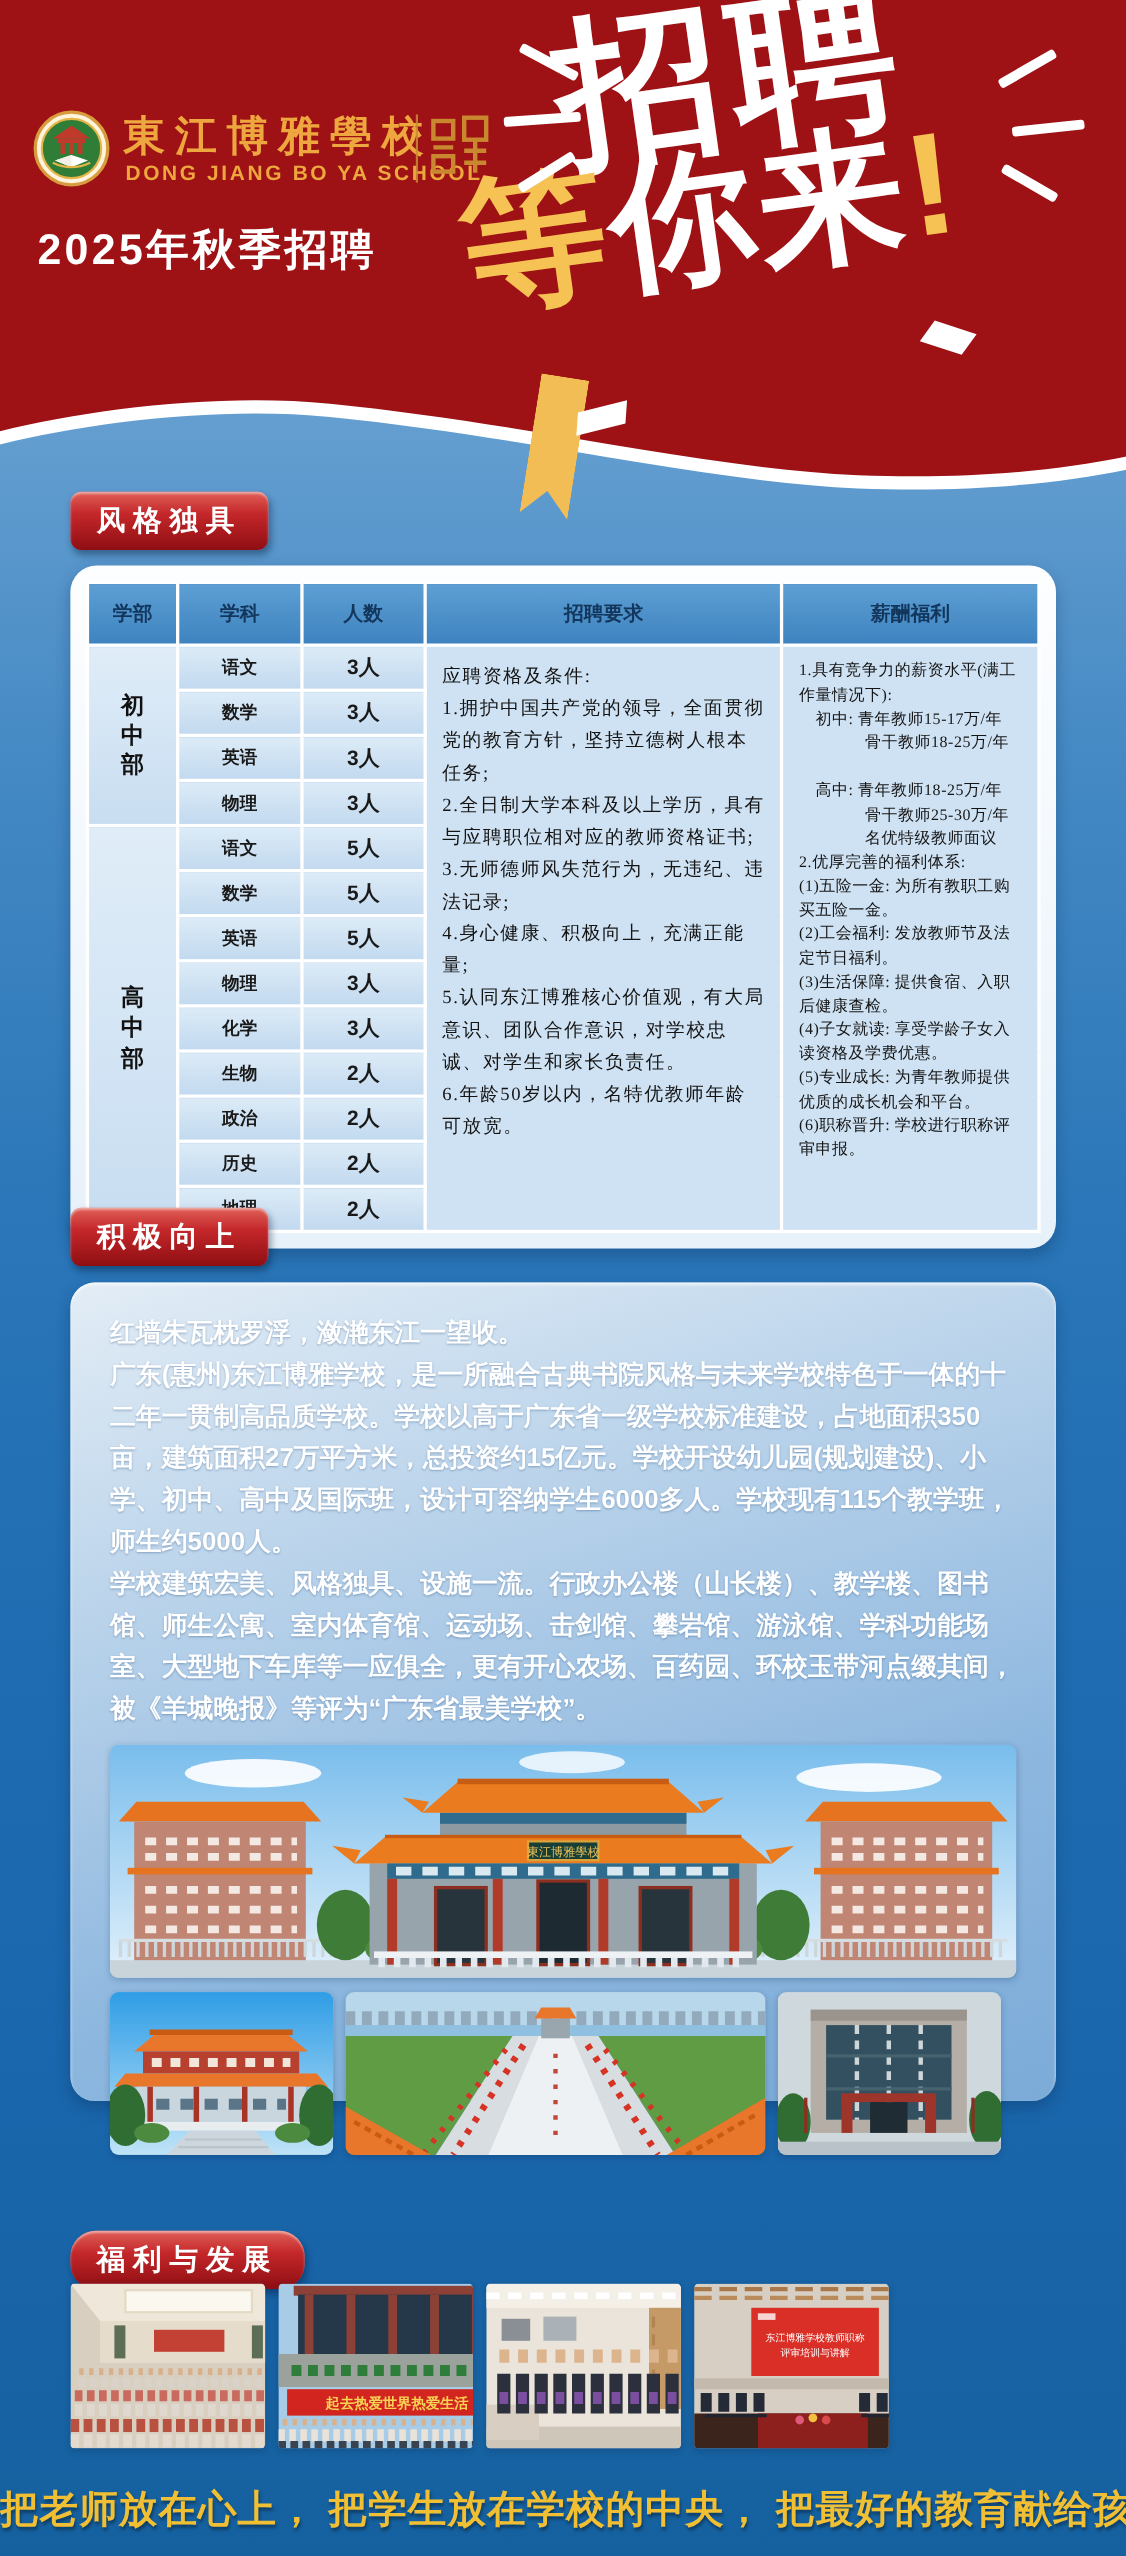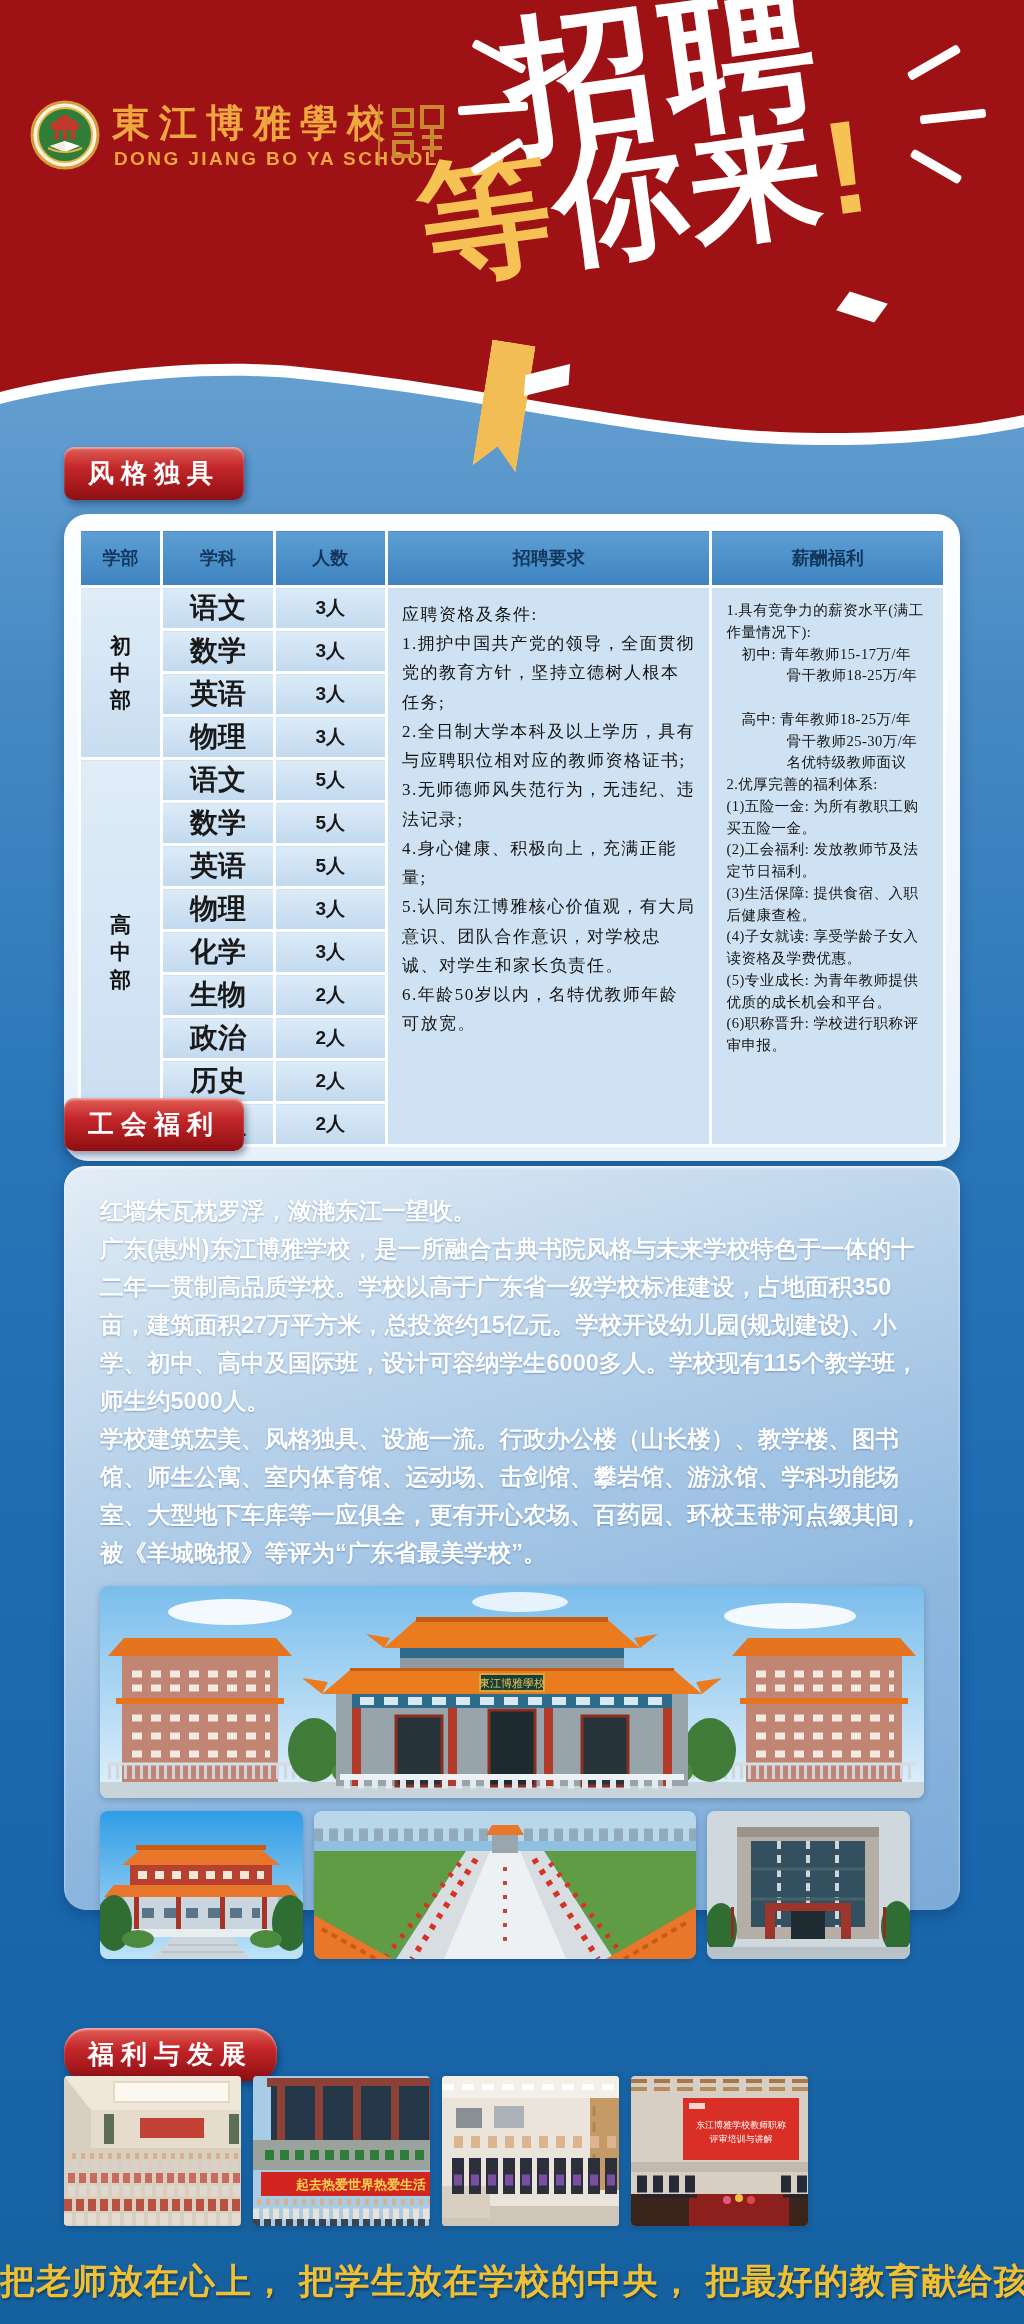--- a/index.html
+++ b/index.html
@@ -26,21 +26,21 @@
   
   .badge{position:absolute;padding:9px 24px;border-radius:10px;color:#fff;font-size:26px;font-weight:700;letter-spacing:7px;
     background:linear-gradient(180deg,#e06057 0%,#c4272a 38%,#8e0e12 100%);
     box-shadow:2px 4px 7px rgba(0,20,50,.4), inset 0 2px 2px rgba(255,255,255,.45);white-space:nowrap;}
   
   .jobs-panel{position:absolute;left:64px;top:514px;width:896px;background:linear-gradient(180deg,#fdfeff,#e7f1fa);
     border-radius:24px;padding:14px;box-sizing:border-box;box-shadow:0 6px 14px rgba(5,35,75,.3);}
   table.jobs{width:100%;border-collapse:collapse;table-layout:fixed;}
   table.jobs th,table.jobs td{border:3px solid #ffffff;}
   table.jobs thead th{background:linear-gradient(180deg,#5d9fd3,#3e83c0);color:#12365c;font-size:18px;font-weight:800;height:52px;}
-  td.subject,td.count{background:linear-gradient(180deg,#dcebf7,#c2d9ef);font-weight:800;font-size:28px;color:#191919;text-align:center;height:36px;}
+  td.subject,td.count{background:linear-gradient(180deg,#dcebf7,#c2d9ef);font-weight:800;font-size:16px;color:#191919;text-align:center;height:36px;}
   td.count{font-size:19px;}
   th.group{background:linear-gradient(180deg,#e0edf8,#c8ddf1);font-size:21px;font-weight:800;color:#111;white-space:pre-line;line-height:1.3;}
   td.bigcell{background:#cfe2f3;vertical-align:top;padding:12px 14px;color:#141414;white-space:pre-wrap;
     font-family:"Liberation Serif",serif;text-align:left;}
   td.req{font-size:17px;line-height:1.72;letter-spacing:1.5px;}
   td.salary{font-size:14.5px;line-height:1.5;letter-spacing:.5px;}
   
   .intro-panel{position:absolute;left:64px;top:1166px;width:896px;height:744px;border-radius:22px;box-sizing:border-box;
     background:linear-gradient(163deg,#e3edf6 0%,#b8d2ea 32%,#8db7df 68%,#7cabd8 100%);
     box-shadow:0 6px 14px rgba(5,35,75,.3), inset 0 2px 3px rgba(255,255,255,.7);padding:26px 36px 0 36px;}
@@ -104,20 +104,21 @@
         <rect x="4" y="6" width="18" height="16"></rect>
         <line x1="4" y1="30" x2="22" y2="30"></line>
         <rect x="4" y="38" width="18" height="14"></rect>
         <rect x="32" y="3" width="20" height="20"></rect>
         <line x1="32" y1="33" x2="52" y2="33"></line>
         <line x1="42" y1="23" x2="42" y2="53"></line>
         <line x1="32" y1="44" x2="52" y2="44"></line>
       </g>
     </svg>
 
+    <div class="season-title">2025年秋季招聘</div>
     <div class="headline-top">招聘</div>
     <div class="headline-bottom">
       <span class="lead">等</span><span class="rest">你来</span><span class="bang">!</span>
     </div>
   </div>
 
   <div class="badge" style="left:64px;top:447px;">风格独具</div>
 
   <div class="jobs-panel">
     <table class="jobs">
@@ -214,21 +215,21 @@
             <td class="count">2人</td>
           </tr>
           <tr>
             <td class="subject">地理</td>
             <td class="count">2人</td>
           </tr>
         </tbody>
     </table>
   </div>
 
-  <div class="badge" style="left:64px;top:1098px;">工会福利</div>
+  <div class="badge" style="left:64px;top:1098px;">积极向上</div>
 
   <div class="intro-panel">
     <div class="intro-text">
         <p>红墙朱瓦枕罗浮，潋滟东江一望收。</p>
         <p>广东(惠州)东江博雅学校，是一所融合古典书院风格与未来学校特色于一体的十二年一贯制高品质学校。学校以高于广东省一级学校标准建设，占地面积350亩，建筑面积27万平方米，总投资约15亿元。学校开设幼儿园(规划建设)、小学、初中、高中及国际班，设计可容纳学生6000多人。学校现有115个教学班，师生约5000人。</p>
         <p>学校建筑宏美、风格独具、设施一流。行政办公楼（山长楼）、教学楼、图书馆、师生公寓、室内体育馆、运动场、击剑馆、攀岩馆、游泳馆、学科功能场室、大型地下车库等一应俱全，更有开心农场、百药园、环校玉带河点缀其间，被《羊城晚报》等评为“广东省最美学校”。</p>
       </div>
 
     <div class="photo gate-photo">
       <svg viewBox="0 0 824 212" width="824" height="212" preserveAspectRatio="none">

